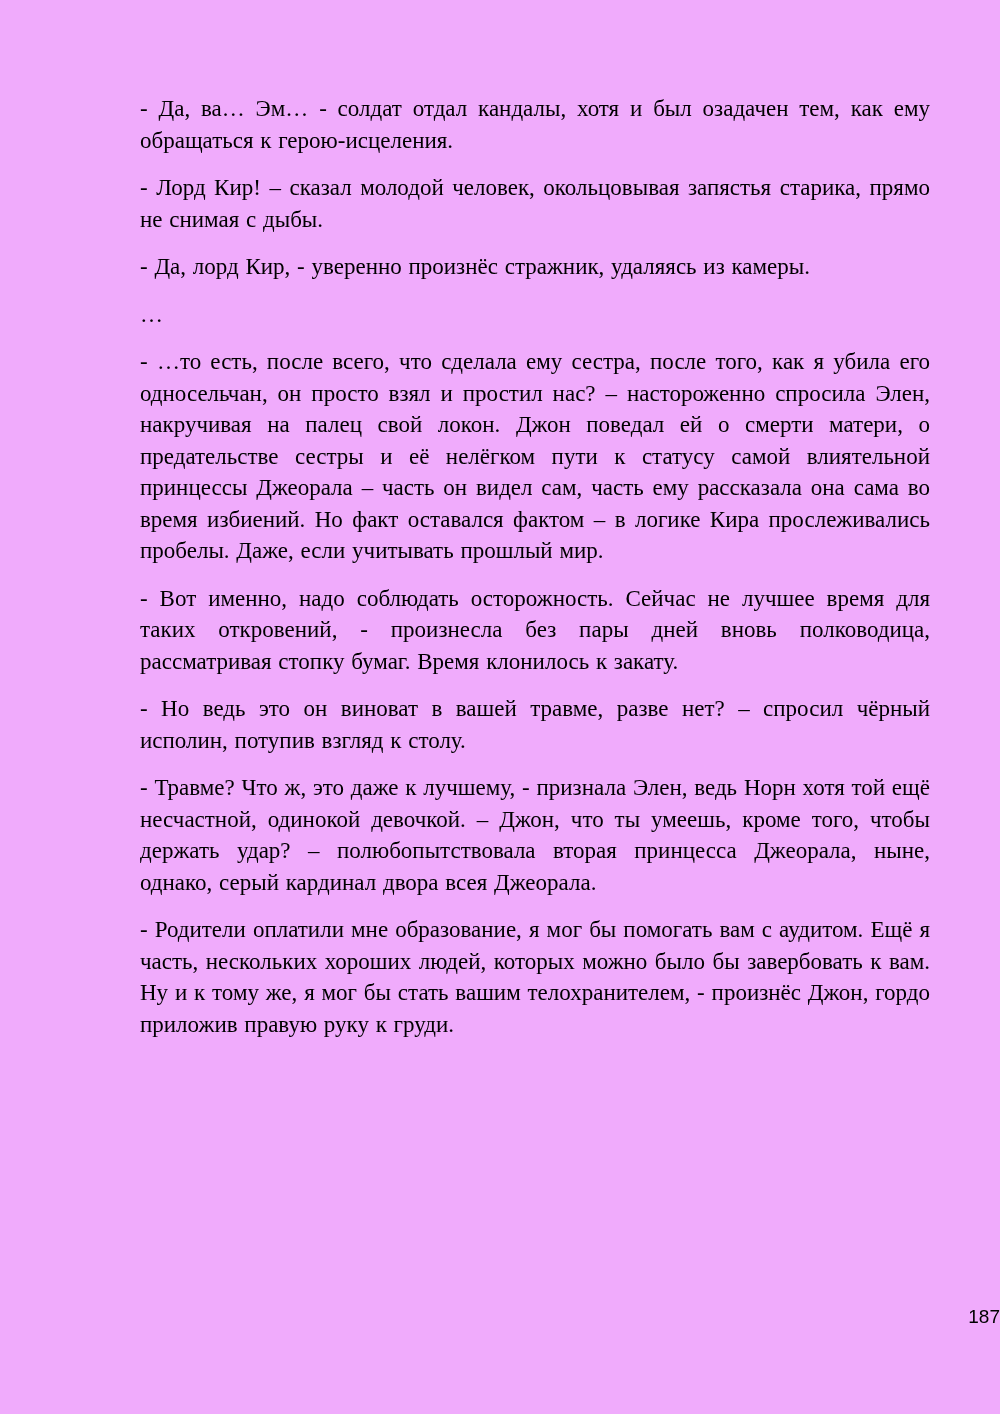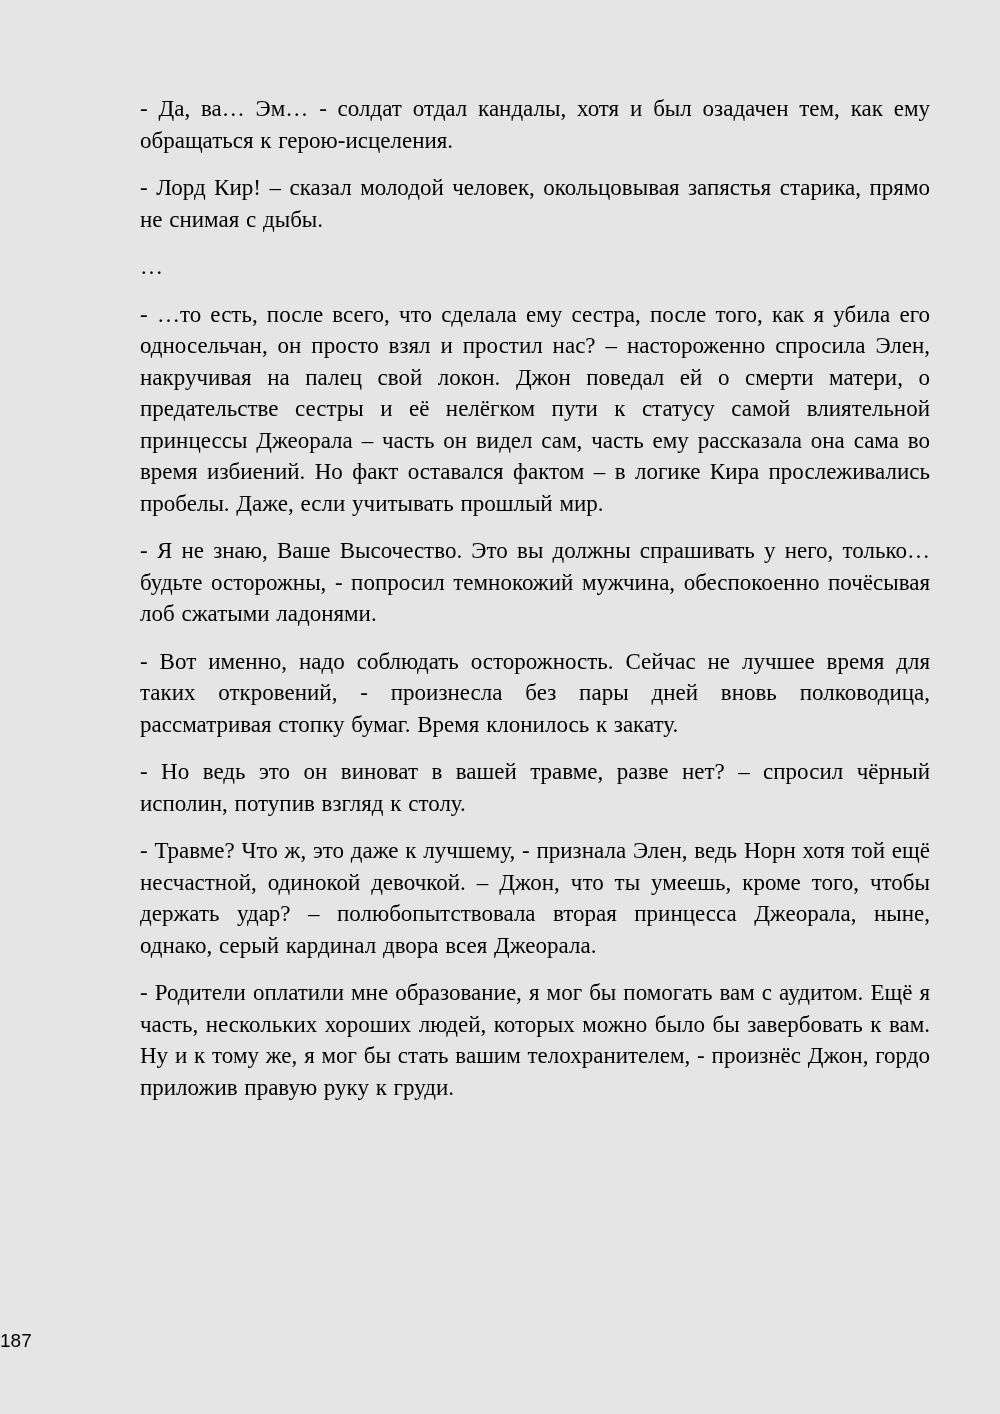--- a/index.html
+++ b/index.html
@@ -4,21 +4,21 @@
 <style>
   html, body {
     margin: 0;
     padding: 0;
     background: #ffffff;
   }
   .page {
     position: relative;
     width: 1000px;
     height: 1414px;
-    background: #e5e5e5;
+    background: #f0abfc;
     overflow: hidden;
     font-family: "Liberation Serif", "DejaVu Serif", serif;
     color: #000000;
   }
   .text-block {
     position: absolute;
     top: 93px;
     left: 140px;
     width: 790px;
   }
@@ -28,36 +28,35 @@
     line-height: 31.5px;
     text-align: justify;
     text-justify: inter-word;
     word-spacing: 1px;
   }
   .page-number {
     position: absolute;
     top: 1306px;
     left: 0;
     width: 100%;
-    text-align: left;
+    text-align: right;
     font-family: "Liberation Sans", "DejaVu Sans", sans-serif;
     font-size: 19px;
     color: #000000;
-    margin-top: 24px;
   }
 </style>
 </head>
 <body>
 
 <div class="page">
   <div class="text-block">
     <p class="para">- Да, ва… Эм… - солдат отдал кандалы, хотя и был озадачен тем, как ему обращаться к герою-исцеления.</p>
     <p class="para">- Лорд Кир! – сказал молодой человек, окольцовывая запястья старика, прямо не снимая с дыбы.</p>
+    <p class="para">- Да, лорд Кир, - уверенно произнёс стражник, удаляясь из камеры.</p>
     <p class="para">…</p>
     <p class="para">- …то есть, после всего, что сделала ему сестра, после того, как я убила его односельчан, он просто взял и простил нас? – настороженно спросила Элен, накручивая на палец свой локон. Джон поведал ей о смерти матери, о предательстве сестры и её нелёгком пути к статусу самой влиятельной принцессы Джеорала – часть он видел сам, часть ему рассказала она сама во время избиений. Но факт оставался фактом – в логике Кира прослеживались пробелы. Даже, если учитывать прошлый мир.</p>
-    <p class="para">- Я не знаю, Ваше Высочество. Это вы должны спрашивать у него, только… будьте осторожны, - попросил темнокожий мужчина, обеспокоенно почёсывая лоб сжатыми ладонями.</p>
     <p class="para">- Вот именно, надо соблюдать осторожность. Сейчас не лучшее время для таких откровений, - произнесла без пары дней вновь полководица, рассматривая стопку бумаг. Время клонилось к закату.</p>
     <p class="para">- Но ведь это он виноват в вашей травме, разве нет? – спросил чёрный исполин, потупив взгляд к столу.</p>
     <p class="para">- Травме? Что ж, это даже к лучшему, - признала Элен, ведь Норн хотя той ещё несчастной, одинокой девочкой. – Джон, что ты умеешь, кроме того, чтобы держать удар? – полюбопытствовала вторая принцесса Джеорала, ныне, однако, серый кардинал двора всея Джеорала.</p>
     <p class="para">- Родители оплатили мне образование, я мог бы помогать вам с аудитом. Ещё я часть, нескольких хороших людей, которых можно было бы завербовать к вам. Ну и к тому же, я мог бы стать вашим телохранителем, - произнёс Джон, гордо приложив правую руку к груди.</p>
   </div>
   <div class="page-number">187</div>
 </div>
 
 </body></html>

